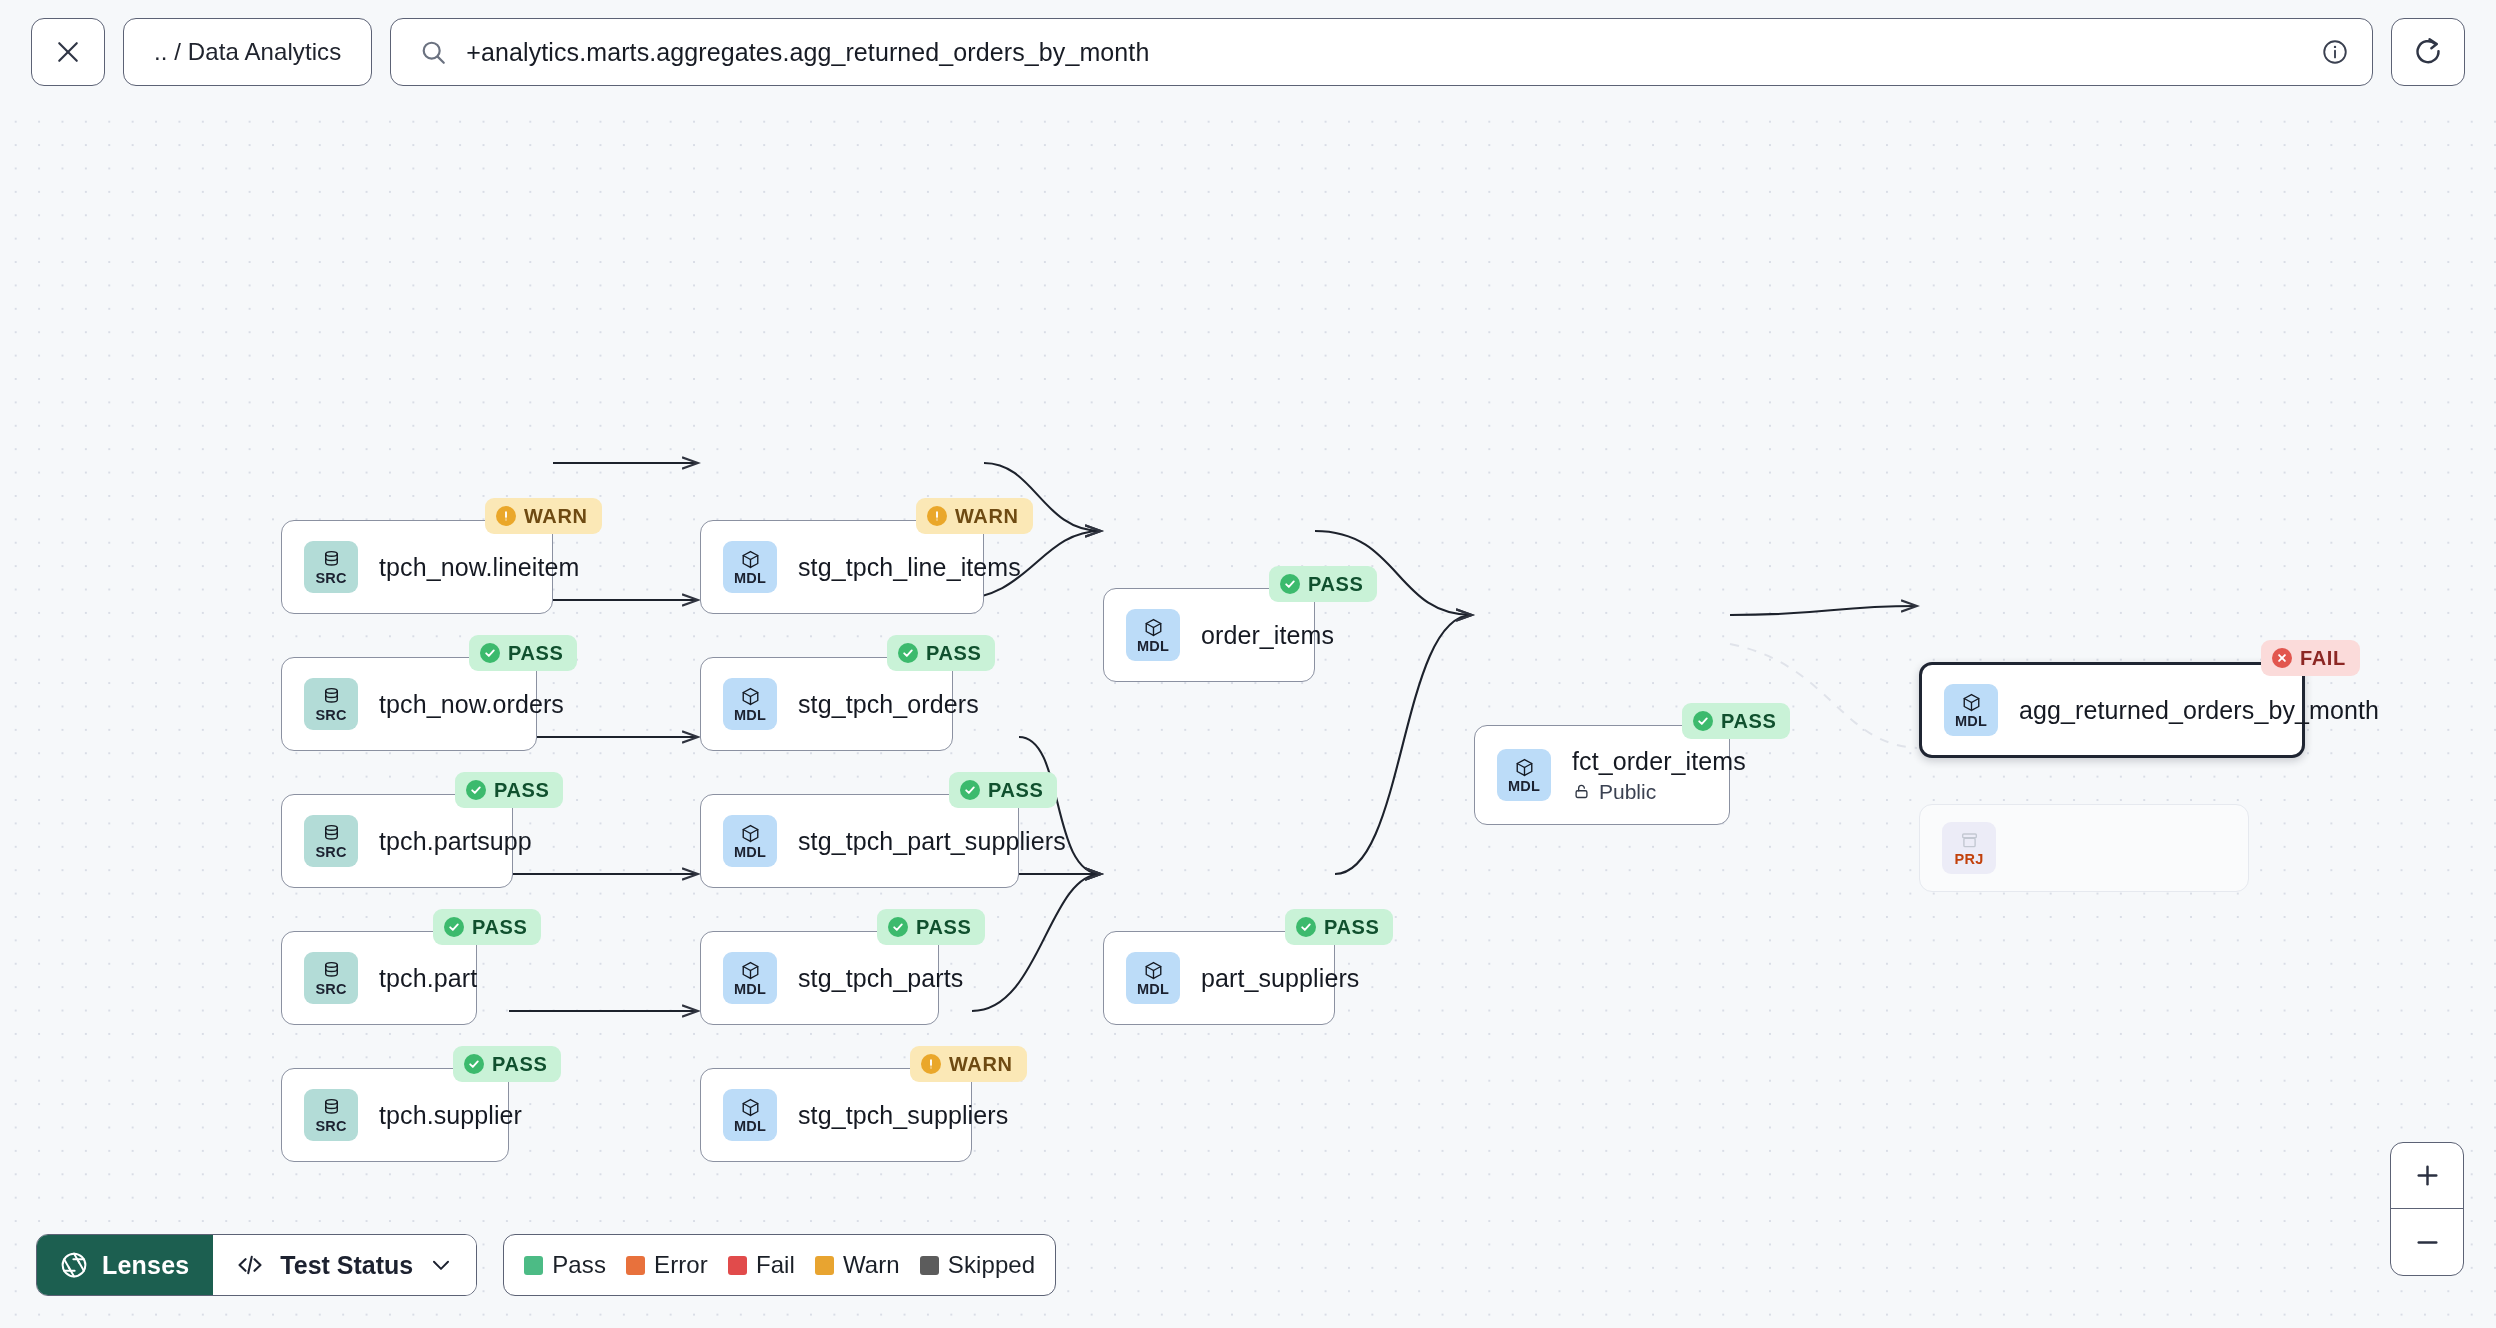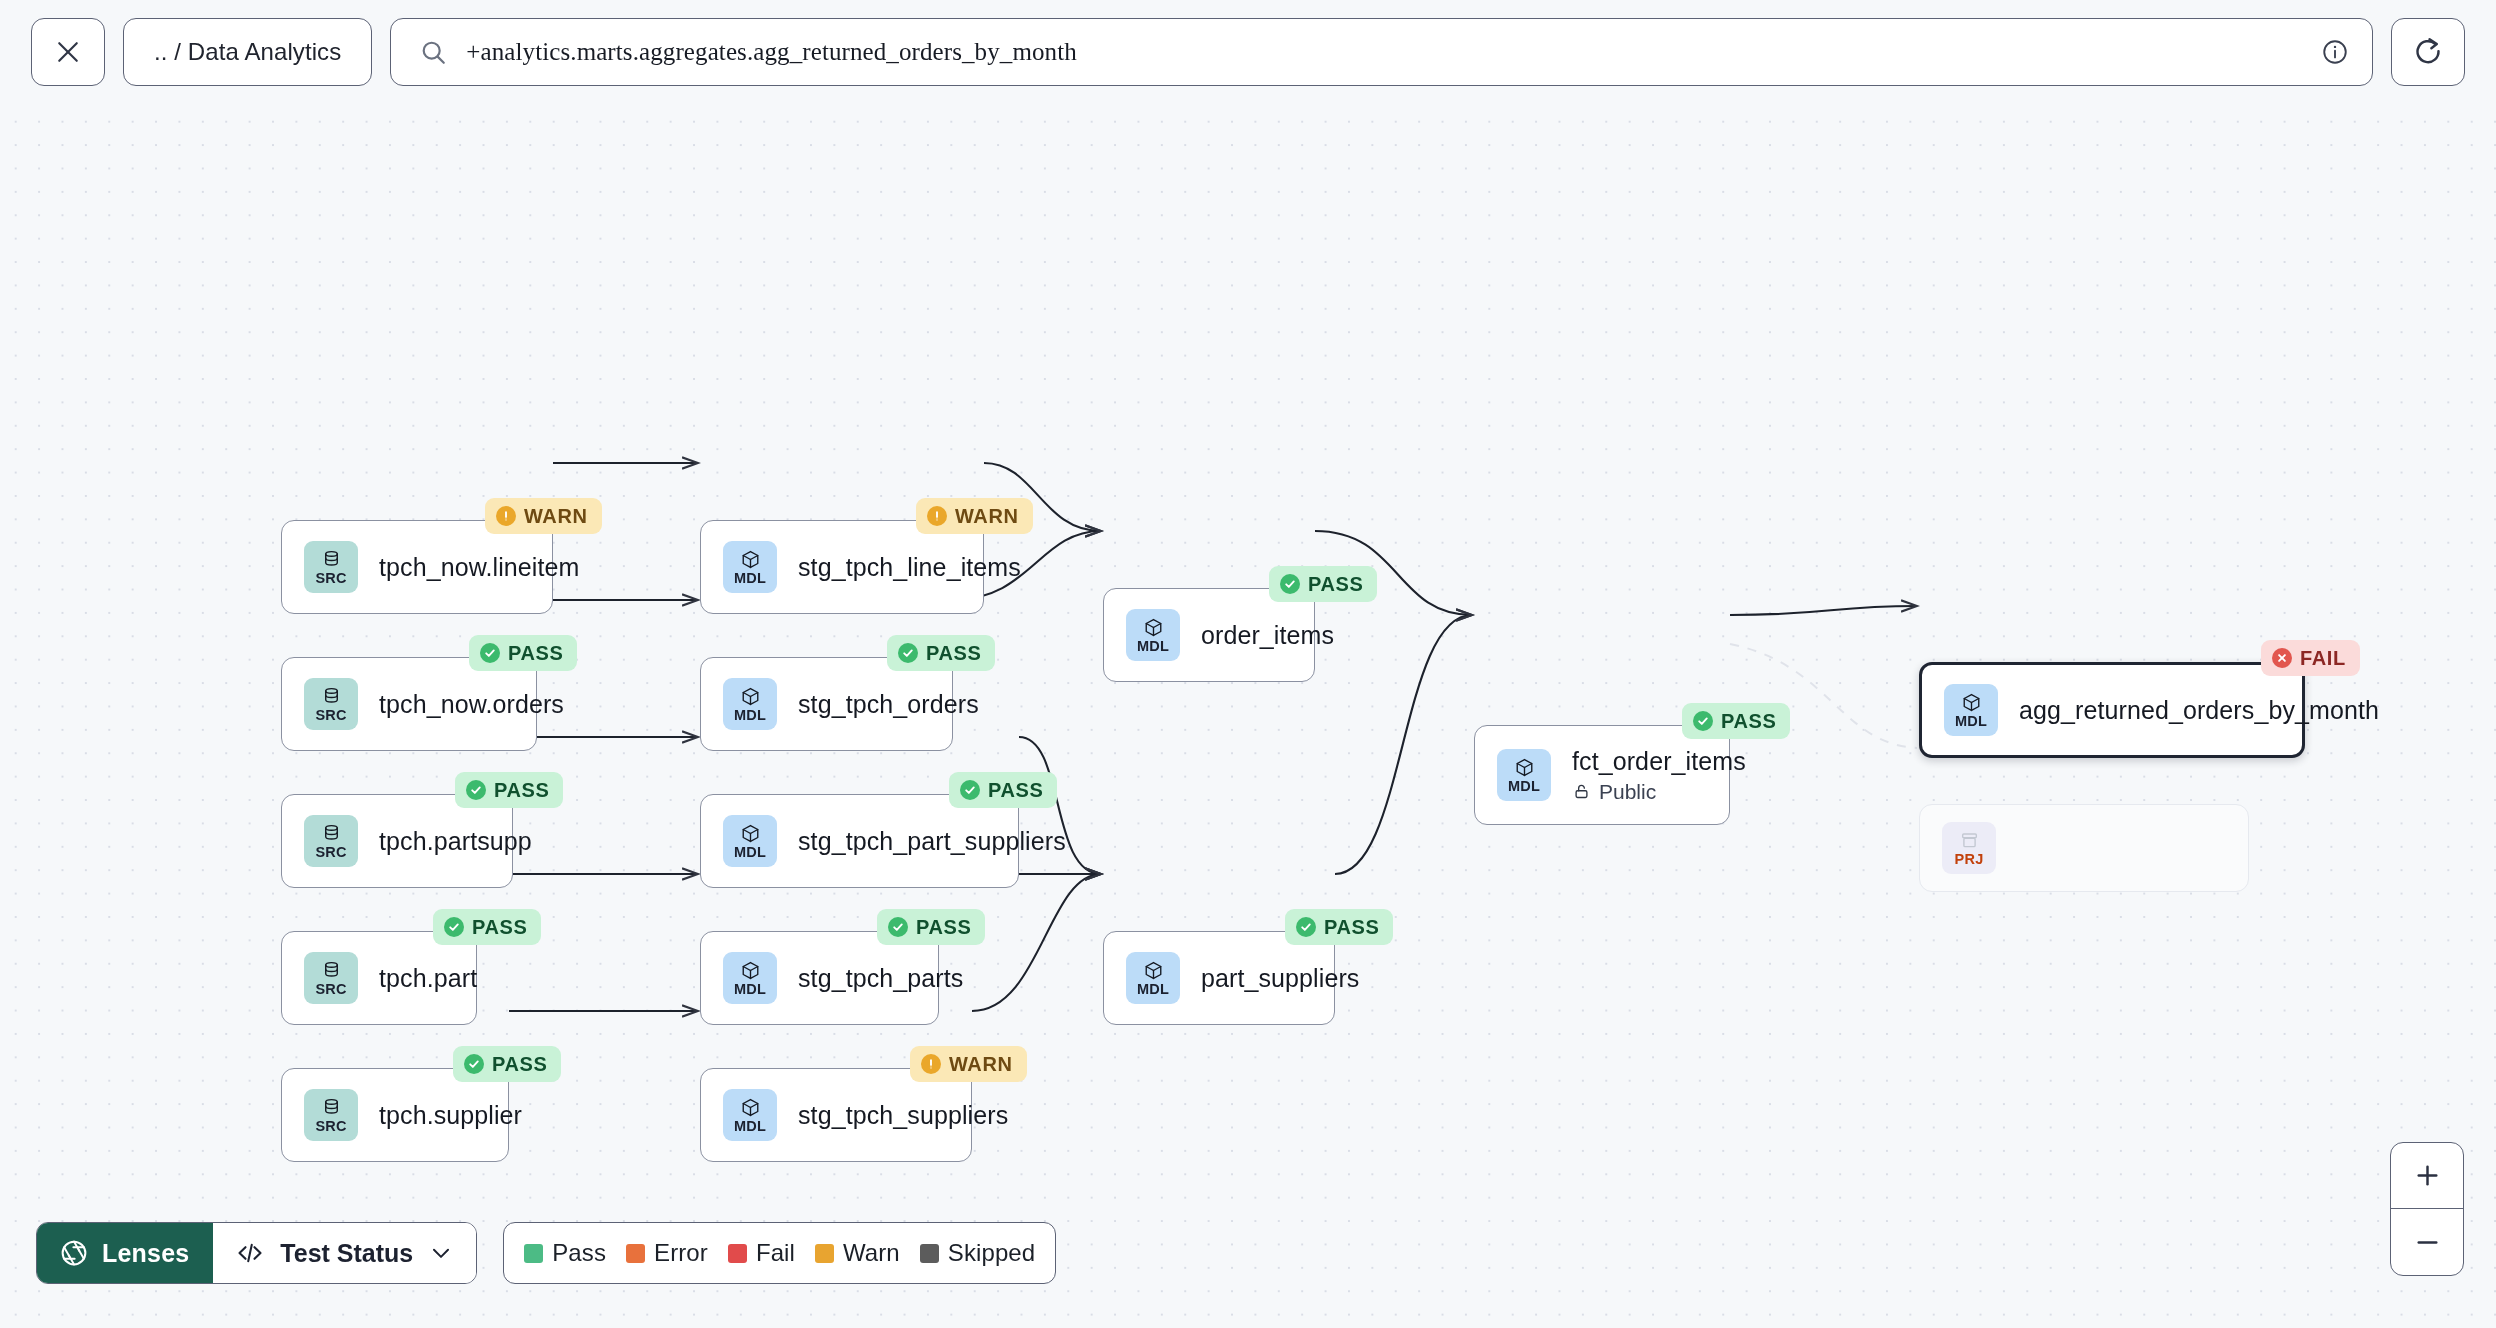--- a/index.html
+++ b/index.html
@@ -36,21 +36,20 @@
   #search-box {
     flex: 1 1 auto; height: 68px;
     background: #fff; border: 1.6px solid #5c6275; border-radius: 13px;
     display: flex; align-items: center; padding: 0 22px 0 28px; gap: 18px;
     min-width: 0;
   }
   #search-text {
     flex: 1 1 auto; font-size: 25px; color: #171b24;
     white-space: nowrap; overflow: hidden; text-overflow: ellipsis;
     letter-spacing: .1px;
-    font-family: Liberation Serif, serif;
   }
   #refresh-btn { width: 74px; flex: 0 0 74px; }
   .ico { display: block; }
 
   
   #canvas {
     position: absolute; top: 104px; left: 0;
     width: 2496px; height: 1224px;
     background-color: #f6f8fa;
     background-image: radial-gradient(circle, #d9dde6 1.35px, transparent 1.45px);
@@ -129,21 +128,21 @@
   }
   .badge.pass { background: #c9f2d7; color: #10502e; }
   .badge.pass .dot { background: #3cba6d; }
   .badge.warn { background: #fbe8b6; color: #6e4a12; }
   .badge.warn .dot { background: #eaa72a; }
   .badge.fail { background: #fbdbda; color: #8c2724; }
   .badge.fail .dot { background: #e2564e; }
 
   
   #bottom-bar {
-    position: absolute; left: 36px; bottom: 44px;
+    position: absolute; left: 36px; bottom: 32px;
     display: flex; align-items: flex-end; gap: 26px;
     z-index: 60;
   }
   #lens-group {
     display: flex; height: 62px; border-radius: 12px; overflow: hidden;
     border: 1.6px solid #5c6275;
     background: #fff;
   }
   #lenses-btn {
     background: #1c5f50; color: #fff;

